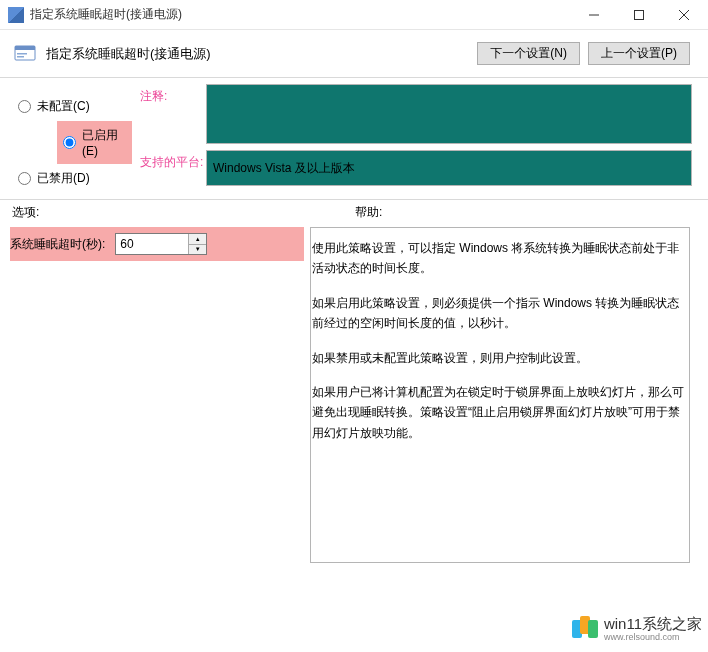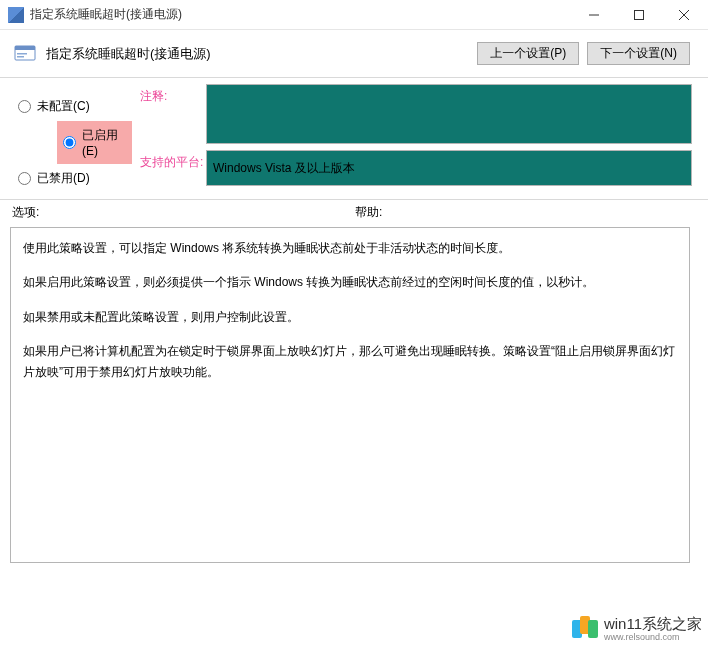--- a/index.html
+++ b/index.html
@@ -138,21 +138,21 @@
   flex: 1;
   display: flex; align-items: center; justify-content: center;
   background: #f0f0f0;
   font-size: 6px; line-height: 1;
   cursor: pointer;
 }
 .spinbtn:first-child { border-bottom: 1px solid #aaa; }
 .help-col {
   flex: 1;
   border: 1px solid #b5b5b5;
-  padding: 10px 12px;
+  padding: 10px 1px;
   overflow: auto;
   background: #fff;
 }
 .help-col p { margin-bottom: 14px; line-height: 1.7; font-size: 12px; }
 .footer {
   position: absolute;
   bottom: 10px;
   right: 0;
   display: flex;
   gap: 8px;
@@ -219,22 +219,22 @@
   <span class="hicon">
     <svg viewBox="0 0 22 22">
       <rect x="1" y="3" width="20" height="14" rx="1" fill="#fff" stroke="#6a8fc7" stroke-width="1"></rect>
       <rect x="1" y="3" width="20" height="4" fill="#6a8fc7"></rect>
       <rect x="3" y="10" width="10" height="1.5" fill="#8aa9d6"></rect>
       <rect x="3" y="13" width="7" height="1.5" fill="#8aa9d6"></rect>
     </svg>
   </span>
   <span class="page-title">指定系统睡眠超时(接通电源)</span>
   <div class="nav-btns">
+    <button class="btn">下一个设置(N)</button>
     <button class="btn">上一个设置(P)</button>
-    <button class="btn">下一个设置(N)</button>
   </div>
 </div>
 
 <div class="divider"></div>
 
 <div class="config-area">
   <div class="radio-col">
     <label class="radio-row">
       <input type="radio" name="state" style="">
       <span>未配置(C)</span>
@@ -261,20 +261,32 @@
 </div>
 
 <div class="divider"></div>
 
 <div class="section-labels">
   <div class="lbl-left">选项:</div>
   <div class="lbl-right">帮助:</div>
 </div>
 
 <div class="lower">
+  <div class="options-col">
+    <div class="opt-row">
+      <span class="opt-label">系统睡眠超时(秒):</span>
+      <div class="spinner-wrap">
+        <input class="spinner-input" value="60" style="">
+        <div class="spinner-btns">
+          <div class="spinbtn">▲</div>
+          <div class="spinbtn">▼</div>
+        </div>
+      </div>
+    </div>
+  </div>
   <div class="help-col">
     <p>使用此策略设置，可以指定 Windows 将系统转换为睡眠状态前处于非活动状态的时间长度。</p>
     <p>如果启用此策略设置，则必须提供一个指示 Windows 转换为睡眠状态前经过的空闲时间长度的值，以秒计。</p>
     <p>如果禁用或未配置此策略设置，则用户控制此设置。</p>
     <p>如果用户已将计算机配置为在锁定时于锁屏界面上放映幻灯片，那么可避免出现睡眠转换。策略设置“阻止启用锁屏界面幻灯片放映”可用于禁用幻灯片放映功能。</p>
   </div>
 </div>
 
 <div class="footer">
   <button class="ok-btn">确定</button>

